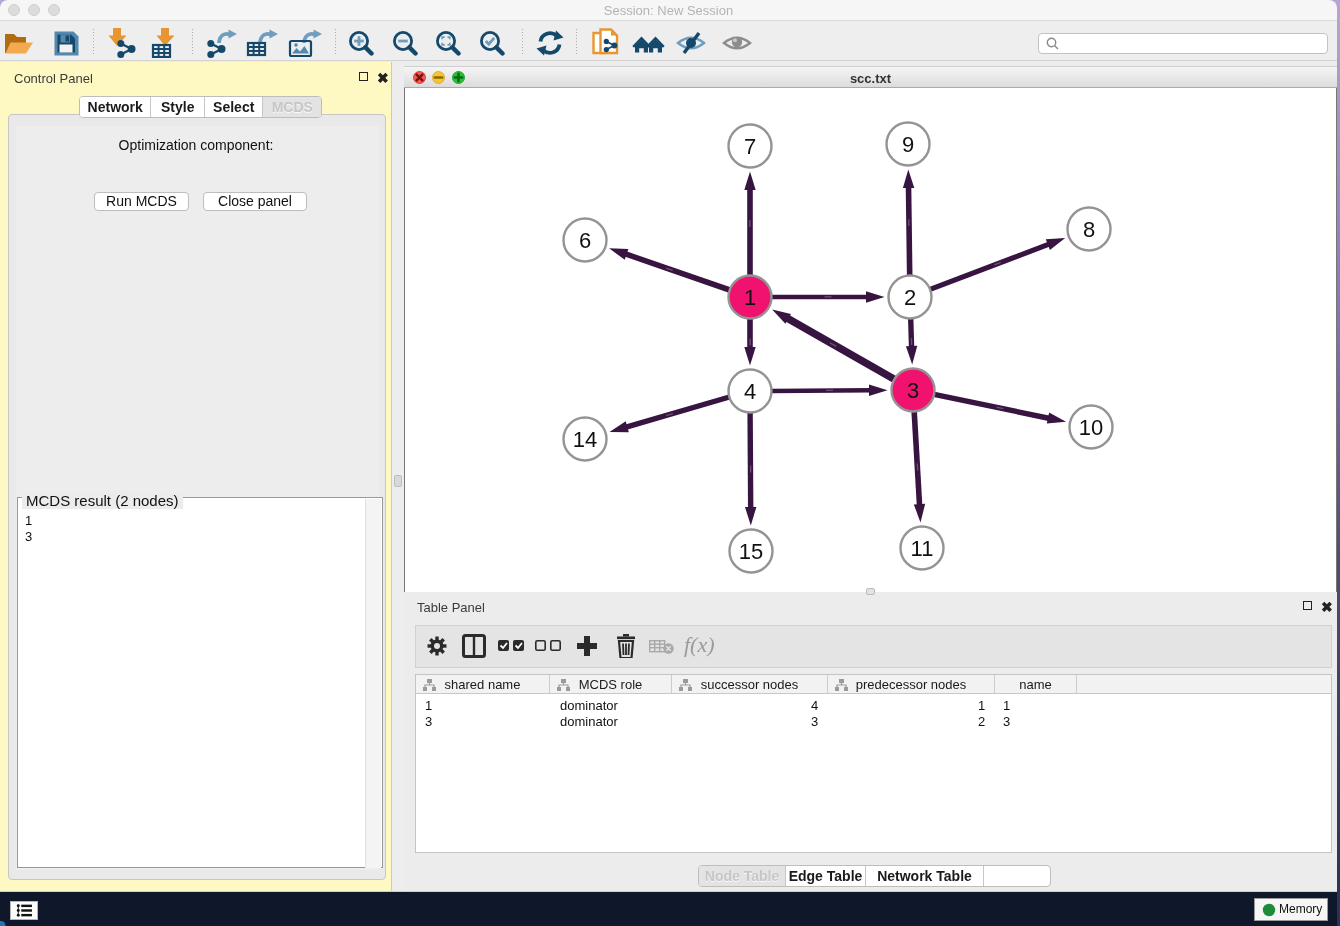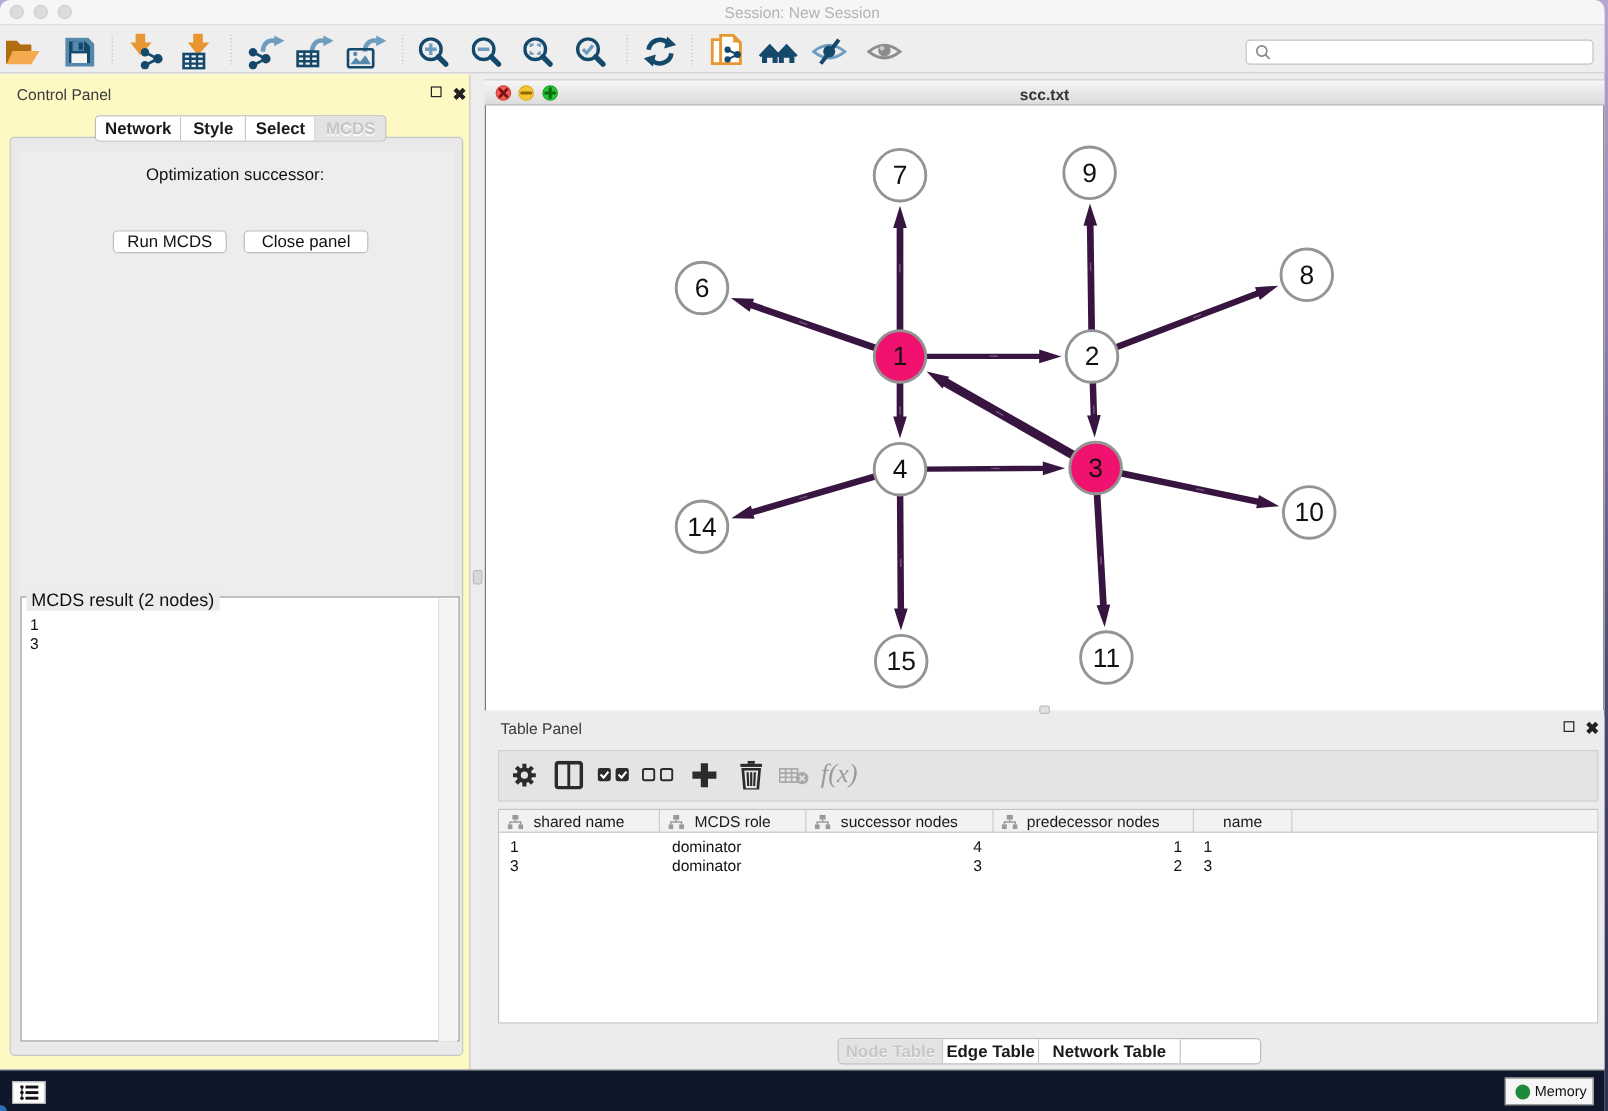--- a/index.html
+++ b/index.html
@@ -221,21 +221,21 @@
   <div class="abs winbtn" style="left:377px;font-weight:bold;font-size:14px;">✖</div>
   <div class="abs" id="cp-body">
       <div class="abs" id="cp-inner"></div>
     </div>
   <div class="abs tabs" style="left:79px;width:243px;">
     <div class="tab" style="width:72px;">Network</div>
     <div class="tab" style="width:54px;">Style</div>
     <div class="tab" style="width:59px;">Select</div>
     <div class="tab dis" style="width:58px;">MCDS</div>
   </div>
-  <div class="abs" id="optlabel">Optimization successor:</div>
+  <div class="abs" id="optlabel">Optimization component:</div>
   <div class="abs btn" style="left:94px;width:95px;">Run MCDS</div>
   <div class="abs btn" style="left:203px;width:104px;">Close panel</div>
   <div class="abs" id="mcdsbox">
     <div class="abs" id="mcdstext">1<br>3</div>
     <div class="abs" id="mcds-sb"></div>
   </div>
   <div class="abs" id="mcdslabel">MCDS result (2 nodes)</div>
 </div>
 <div class="abs" id="vsplit">
     <div class="abs" id="vgrab"></div>

